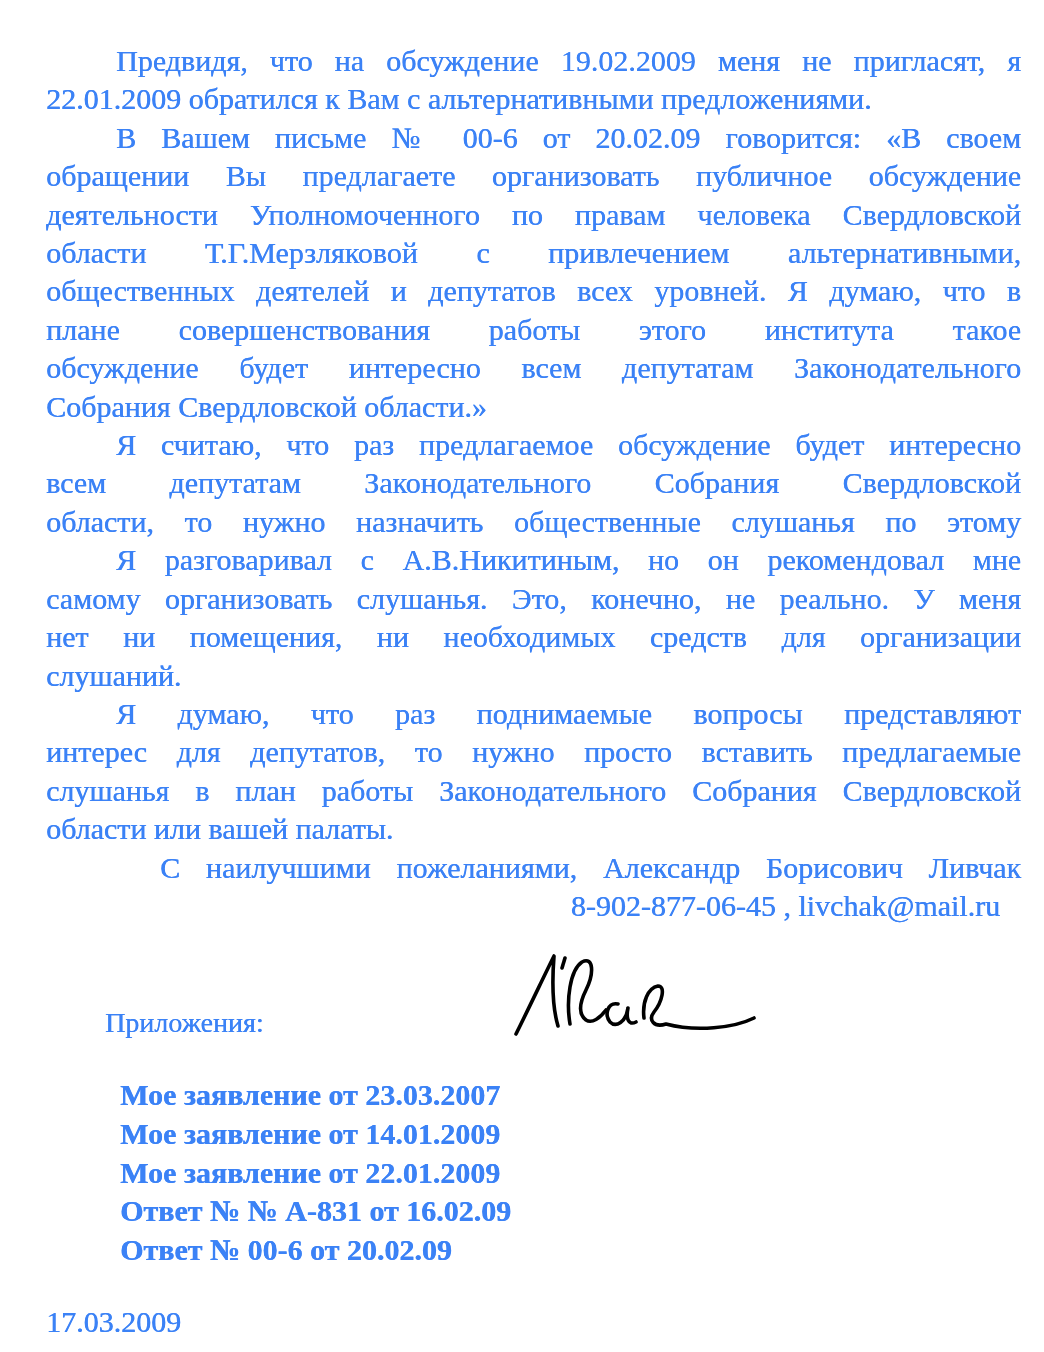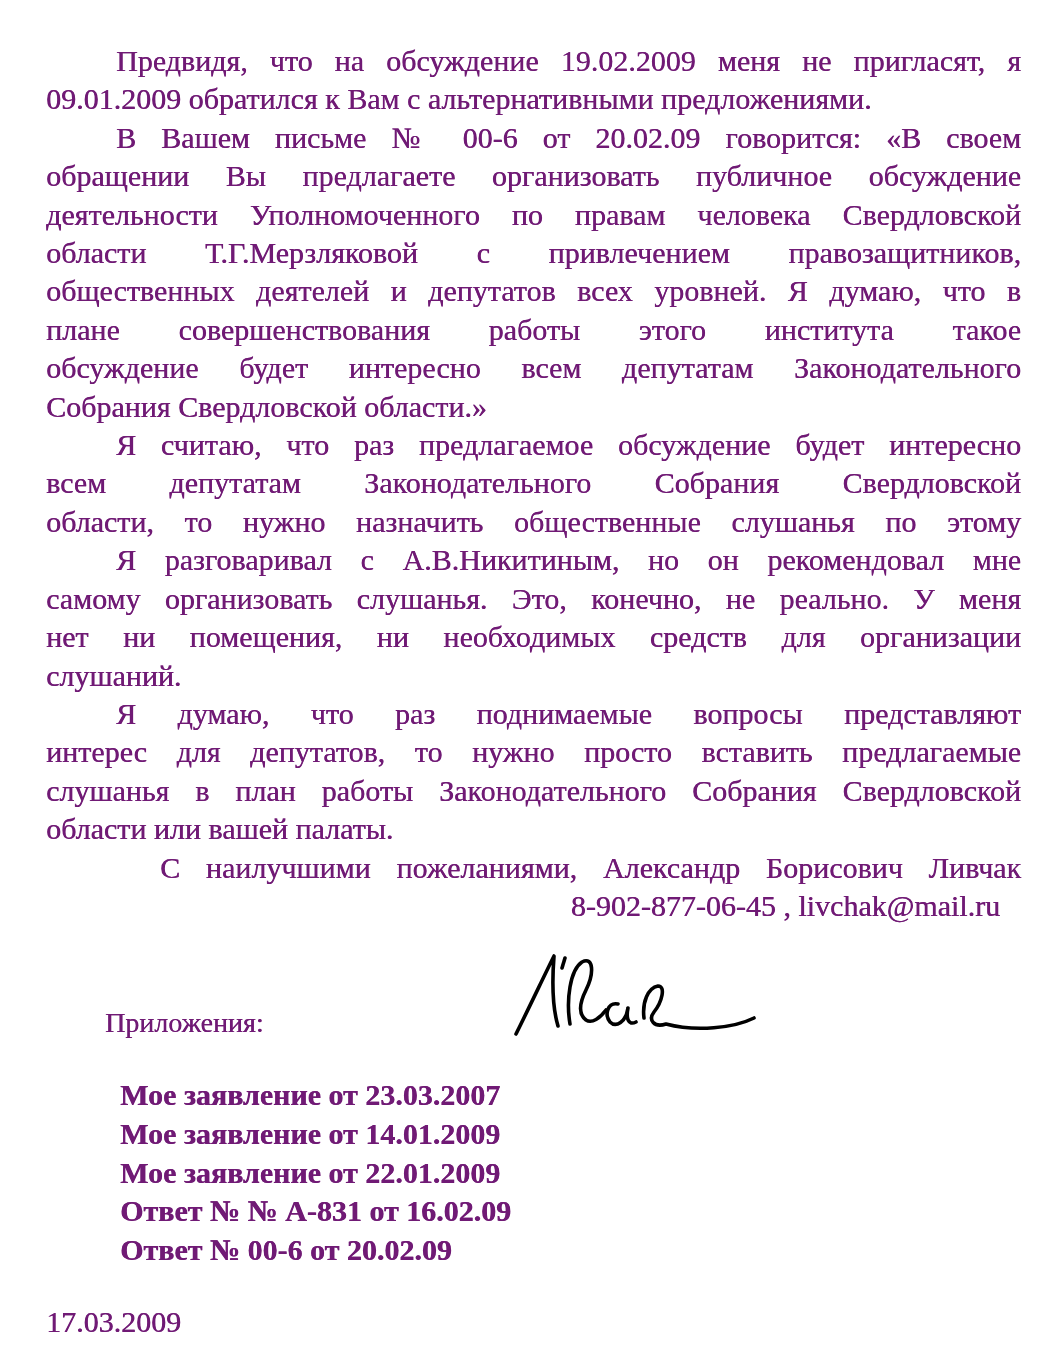--- a/index.html
+++ b/index.html
@@ -7,21 +7,21 @@
     padding: 0;
     background: #ffffff;
   }
   .page {
     position: relative;
     width: 1044px;
     height: 1352px;
     background: #ffffff;
     overflow: hidden;
     font-family: "Liberation Serif", serif;
-    color: #701a75;
+    color: #3b82f6;
     
     text-shadow: 0.4px 0 0 currentColor;
   }
   .text-block {
     position: absolute;
     left: 46px;
     top: 42px;
     width: 975px;
     font-size: 30px;
     line-height: 38.4px;
@@ -70,25 +70,25 @@
     text-align: right;
   }
 </style>
 </head>
 <body>
 
 <div class="page">
 
   <div class="text-block" id="body-lines">
       <div class="line indent"><span>Предвидя, что на обсуждение 19.02.2009 меня не пригласят, я</span></div>
-      <div class="line para-end"><span>09.01.2009 обратился к Вам с альтернативными предложениями.</span></div>
+      <div class="line para-end"><span>22.01.2009 обратился к Вам с альтернативными предложениями.</span></div>
       <div class="line indent"><span>В Вашем письме № 00-6 от 20.02.09 говорится: </span><span class="italic">«В своем</span></div>
       <div class="line"><span class="italic">обращении Вы предлагаете организовать публичное обсуждение</span></div>
       <div class="line"><span class="italic">деятельности Уполномоченного по правам человека Свердловской</span></div>
-      <div class="line"><span class="italic">области Т.Г.Мерзляковой с привлечением правозащитников,</span></div>
+      <div class="line"><span class="italic">области Т.Г.Мерзляковой с привлечением альтернативными,</span></div>
       <div class="line"><span class="italic">общественных деятелей и депутатов всех уровней. Я думаю, что в</span></div>
       <div class="line"><span class="italic">плане совершенствования работы этого института такое</span></div>
       <div class="line"><span class="italic">обсуждение будет интересно всем депутатам Законодательного</span></div>
       <div class="line para-end"><span class="italic">Собрания Свердловской области.»</span></div>
       <div class="line indent"><span>Я считаю, что раз предлагаемое </span><span class="italic">обсуждение будет интересно</span></div>
       <div class="line"><span class="italic">всем депутатам Законодательного Собрания Свердловской</span></div>
       <div class="line"><span class="italic">области,</span><span> то нужно назначить общественные слушанья по этому</span></div>
       <div class="line indent"><span>Я разговаривал с А.В.Никитиным, но он рекомендовал мне</span></div>
       <div class="line"><span>самому организовать слушанья. Это, конечно, не реально. У меня</span></div>
       <div class="line"><span>нет ни помещения, ни необходимых средств для организации</span></div>

